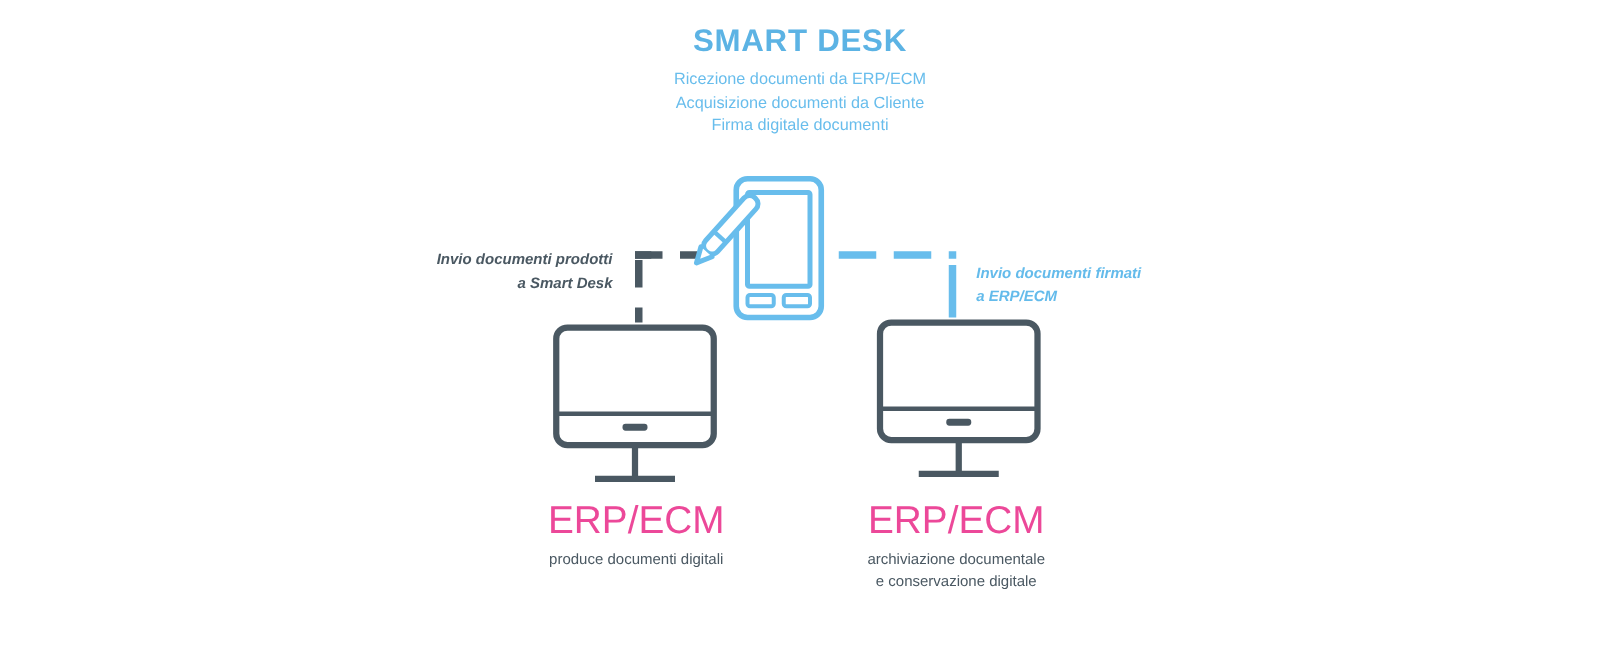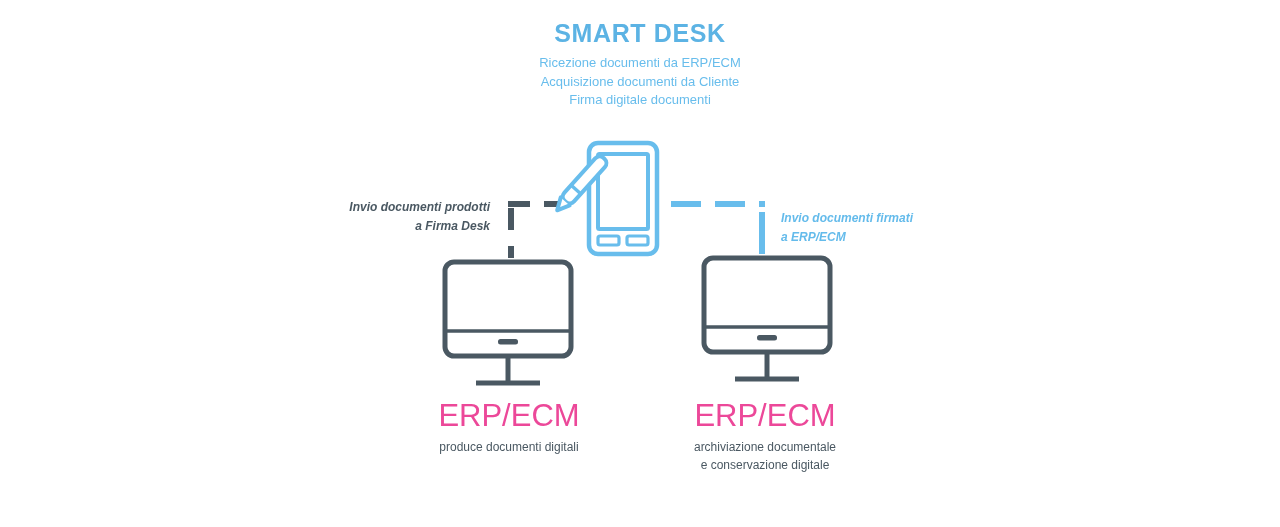--- a/index.html
+++ b/index.html
@@ -165,21 +165,21 @@
       <rect x="704" y="258" width="126" height="94" rx="9" ry="9" fill="#ffffff" stroke="#4a5862" stroke-width="5"></rect>
       <line x1="706" y1="327" x2="828" y2="327" stroke="#4a5862" stroke-width="3.6"></line>
       <rect x="757" y="335" width="20" height="5.5" rx="2.5" ry="2.5" fill="#4a5862"></rect>
       <line x1="767" y1="354" x2="767" y2="378" stroke="#4a5862" stroke-width="5"></line>
       <line x1="735" y1="379" x2="799" y2="379" stroke="#4a5862" stroke-width="5" stroke-linecap="butt"></line>
     </g>
   </svg>
 
   <div class="annot annot-left">
     <div>Invio documenti prodotti</div>
-    <div>a Firma Desk</div>
+    <div>a Smart Desk</div>
   </div>
 
   <div class="annot annot-right">
     <div>Invio documenti firmati</div>
     <div>a ERP/ECM</div>
   </div>
 
   <div class="node-caption caption-left">
     <div class="caption-title">ERP/ECM</div>
     <div class="caption-desc">produce documenti digitali</div>

